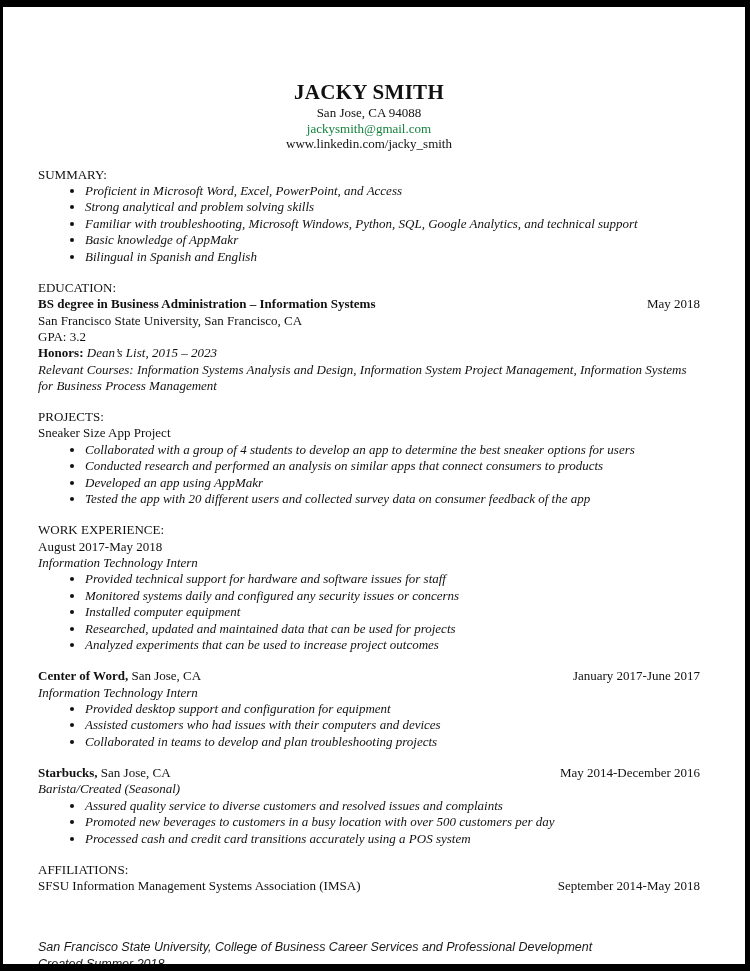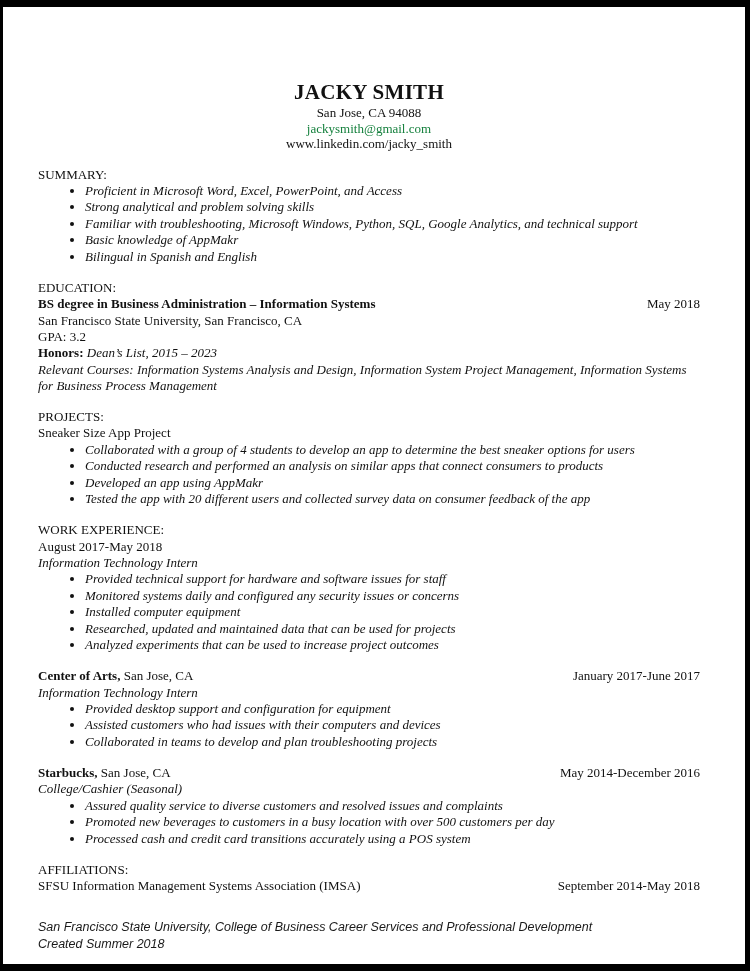--- a/index.html
+++ b/index.html
@@ -32,21 +32,21 @@
   .section { margin-top: 15px; }
   .section-heading { font-weight: normal; }
   ul.bullets { margin: 0; padding-left: 47px; list-style: disc outside; font-style: italic; }
   ul.bullets li { line-height: 16.4px; }
   .row { display: flex; justify-content: space-between; align-items: baseline; }
   .date { white-space: nowrap; }
   .bold { font-weight: bold; }
   .italic { font-style: italic; }
   .job { margin-top: 15px; }
   .footer {
-    margin-top: 24px;
+    margin-top: 44px;
     font-family: "Liberation Sans", sans-serif;
     font-style: italic;
     font-size: 12.5px;
     line-height: 17px;
     color: #1a1a1a;
   }
 </style>
 </head>
 <body>
 
@@ -103,37 +103,37 @@
       <li>Provided technical support for hardware and software issues for staff</li>
       <li>Monitored systems daily and configured any security issues or concerns</li>
       <li>Installed computer equipment</li>
       <li>Researched, updated and maintained data that can be used for projects</li>
       <li>Analyzed experiments that can be used to increase project outcomes</li>
     </ul>
   </div>
 
   <div class="job">
     <div class="row">
-      <span><span class="bold">Center of Arts,</span><span> San Jose, CA</span></span>
+      <span><span class="bold">Center of Word,</span><span> San Jose, CA</span></span>
       <span class="date">January 2017-June 2017</span>
     </div>
     <div class="italic">Information Technology Intern</div>
     <ul class="bullets">
       <li>Provided desktop support and configuration for equipment</li>
       <li>Assisted customers who had issues with their computers and devices</li>
       <li>Collaborated in teams to develop and plan troubleshooting projects</li>
     </ul>
   </div>
 
   <div class="job">
     <div class="row">
       <span><span class="bold">Starbucks,</span><span> San Jose, CA</span></span>
       <span class="date">May 2014-December 2016</span>
     </div>
-    <div class="italic">College/Cashier (Seasonal)</div>
+    <div class="italic">Barista/Created (Seasonal)</div>
     <ul class="bullets">
       <li>Assured quality service to diverse customers and resolved issues and complaints</li>
       <li>Promoted new beverages to customers in a busy location with over 500 customers per day</li>
       <li>Processed cash and credit card transitions accurately using a POS system</li>
     </ul>
   </div>
 </div>
 
 <div class="section">
   <div class="section-heading">AFFILIATIONS:</div>

